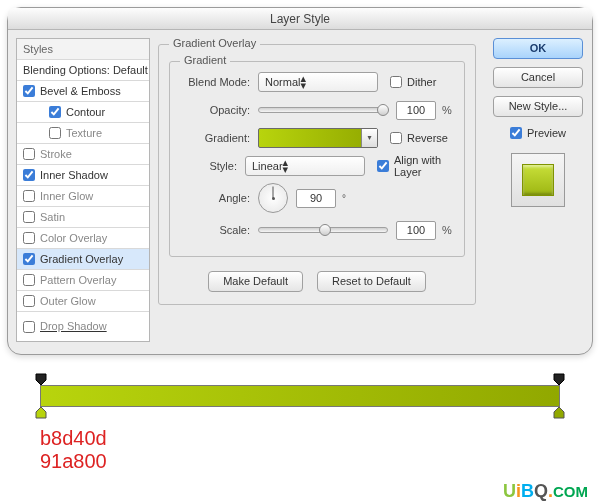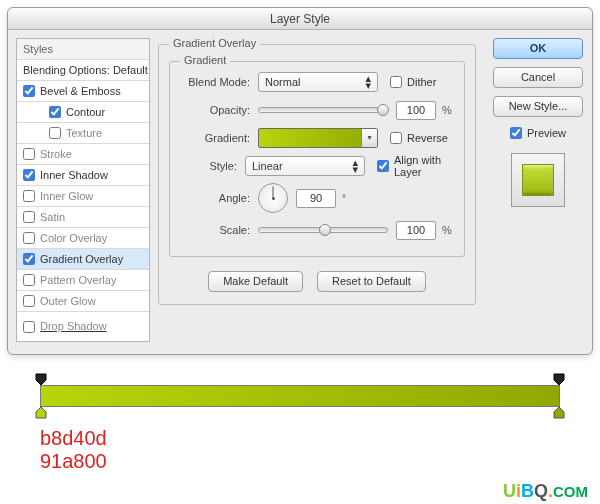--- a/index.html
+++ b/index.html
@@ -1,35 +1,35 @@
 <!DOCTYPE html>
 <html><head>
 <meta charset="utf-8">
 <style>
   * { box-sizing: border-box; margin: 0; padding: 0; font-family: "Lucida Grande", "Helvetica Neue", Arial, sans-serif; font-size: 11px; color: #333; }
   body { background: #fff; width: 600px; }
-  .dialog { width: 586px; margin: 7px; border: 1px solid #9b9b9b; border-radius: 6px; background: #ececec; box-shadow: 0 2px 6px rgba(0,0,0,0.15); }
+  .dialog { width: 586px; margin: 7px; border: 1px solid #9b9b9b; border-radius: 14px; background: #ececec; box-shadow: 0 2px 6px rgba(0,0,0,0.15); }
   .titlebar { height: 22px; line-height: 22px; text-align: center; font-size: 12px; color: #444; background: linear-gradient(#fdfdfd,#dcdcdc); border-bottom: 1px solid #b5b5b5; border-radius: 6px 6px 0 0; }
   .dialog-body { display: flex; padding: 8px 10px 12px 8px; }
   .sidebar { width: 134px; border: 1px solid #b5b5b5; background: #fff; }
   .sidebar-header, .sidebar-row { height: 21px; line-height: 21px; border-bottom: 1px solid #d9d9d9; padding-left: 6px; display: flex; align-items: center; }
   .sidebar-header { background: #f3f3f3; color: #666; }
   .sidebar-row.indented { padding-left: 32px; }
   .sidebar-row.selected { background: #d7e8fb; }
   .sidebar-row input[type=checkbox]{ margin-right:5px; }
   .sidebar-row:last-child { border-bottom: none; text-decoration: underline; }
   .sidebar-row label { color:#333; }
   .sidebar-row.disabled label { color:#888; }
   .main { flex:1; padding: 0 10px 0 8px; position:relative; }
   .fieldset { border:1px solid #bcbcbc; border-radius:3px; padding:6px 10px 12px 10px; position:relative; margin-top:6px;}
   .fieldset > .legend { position:absolute; top:-8px; left:10px; background:#ececec; padding:0 4px; color:#555;}
   .fieldset.inner { margin-top:10px; }
   .form-row { display:flex; align-items:center; height:28px; }
   .form-row .lbl { width:78px; text-align:right; padding-right:8px; color:#444;}
-  .select { flex:0 0 120px; height:20px; border:1px solid #a0a0a0; border-radius:3px; background:linear-gradient(#ffffff,#efefef); display:flex; align-items:center; justify-content:space-between; padding:4px 6px;}
+  .select { flex:0 0 120px; height:20px; border:1px solid #a0a0a0; border-radius:3px; background:linear-gradient(#ffffff,#efefef); display:flex; align-items:center; padding:4px 6px;}
   .select .arrows { font-size:8px; line-height:7px; color:#555; display:flex; flex-direction:column;}
   .checkbox { display:flex; align-items:center; margin-left:12px; }
   .checkbox input { margin-right:5px;}
   .checkbox.checked input {}
   .slider { height:6px; background:linear-gradient(#d0d0d0,#f5f5f5); border:1px solid #a0a0a0; border-radius:3px; position:relative; flex:1; margin-right:8px;}
   .slider .knob { position:absolute; top:-4px; width:12px; height:12px; border-radius:50%; background:linear-gradient(#fff,#cfcfcf); border:1px solid #888;}
   .numfield { width:40px; height:19px; border:1px solid #9b9b9b; background:#fff; text-align:center; line-height:17px; border-radius:2px;}
   .unit { margin-left:6px; color:#555; }
   .grad-swatch { flex:0 0 120px; height:20px; border:1px solid #6a6a6a; border-radius:2px; background:linear-gradient(90deg,#b8d40d,#91a800); display:flex; align-items:center; justify-content:flex-end;}
   .grad-swatch .dd { width:16px; height:18px; border-left:1px solid #888; background:linear-gradient(#fff,#ddd); text-align:center; font-size:8px; line-height:18px; color:#555;}

